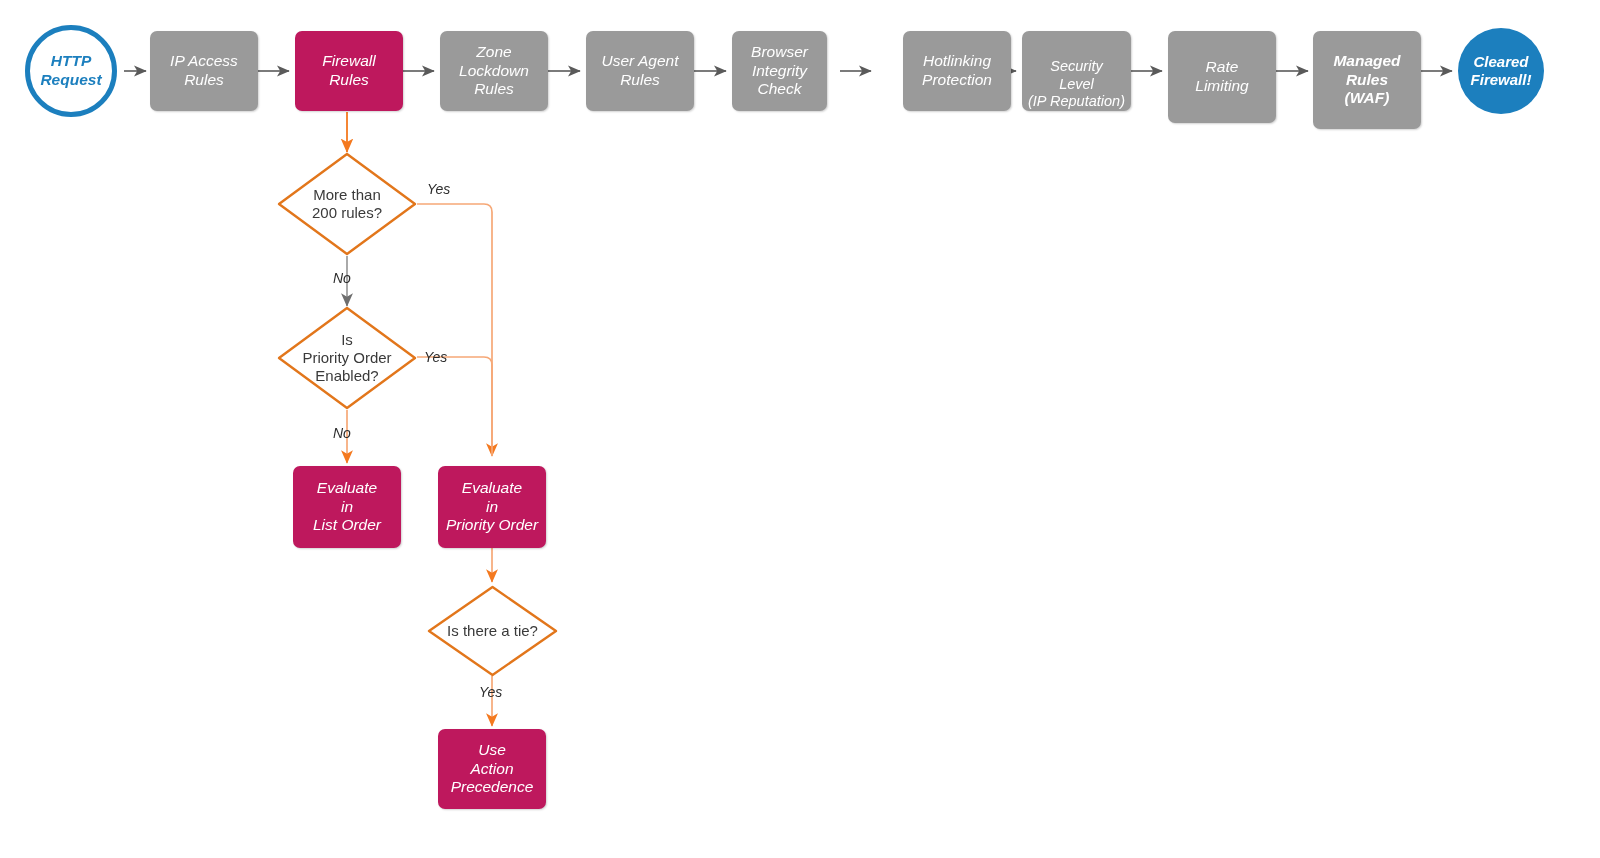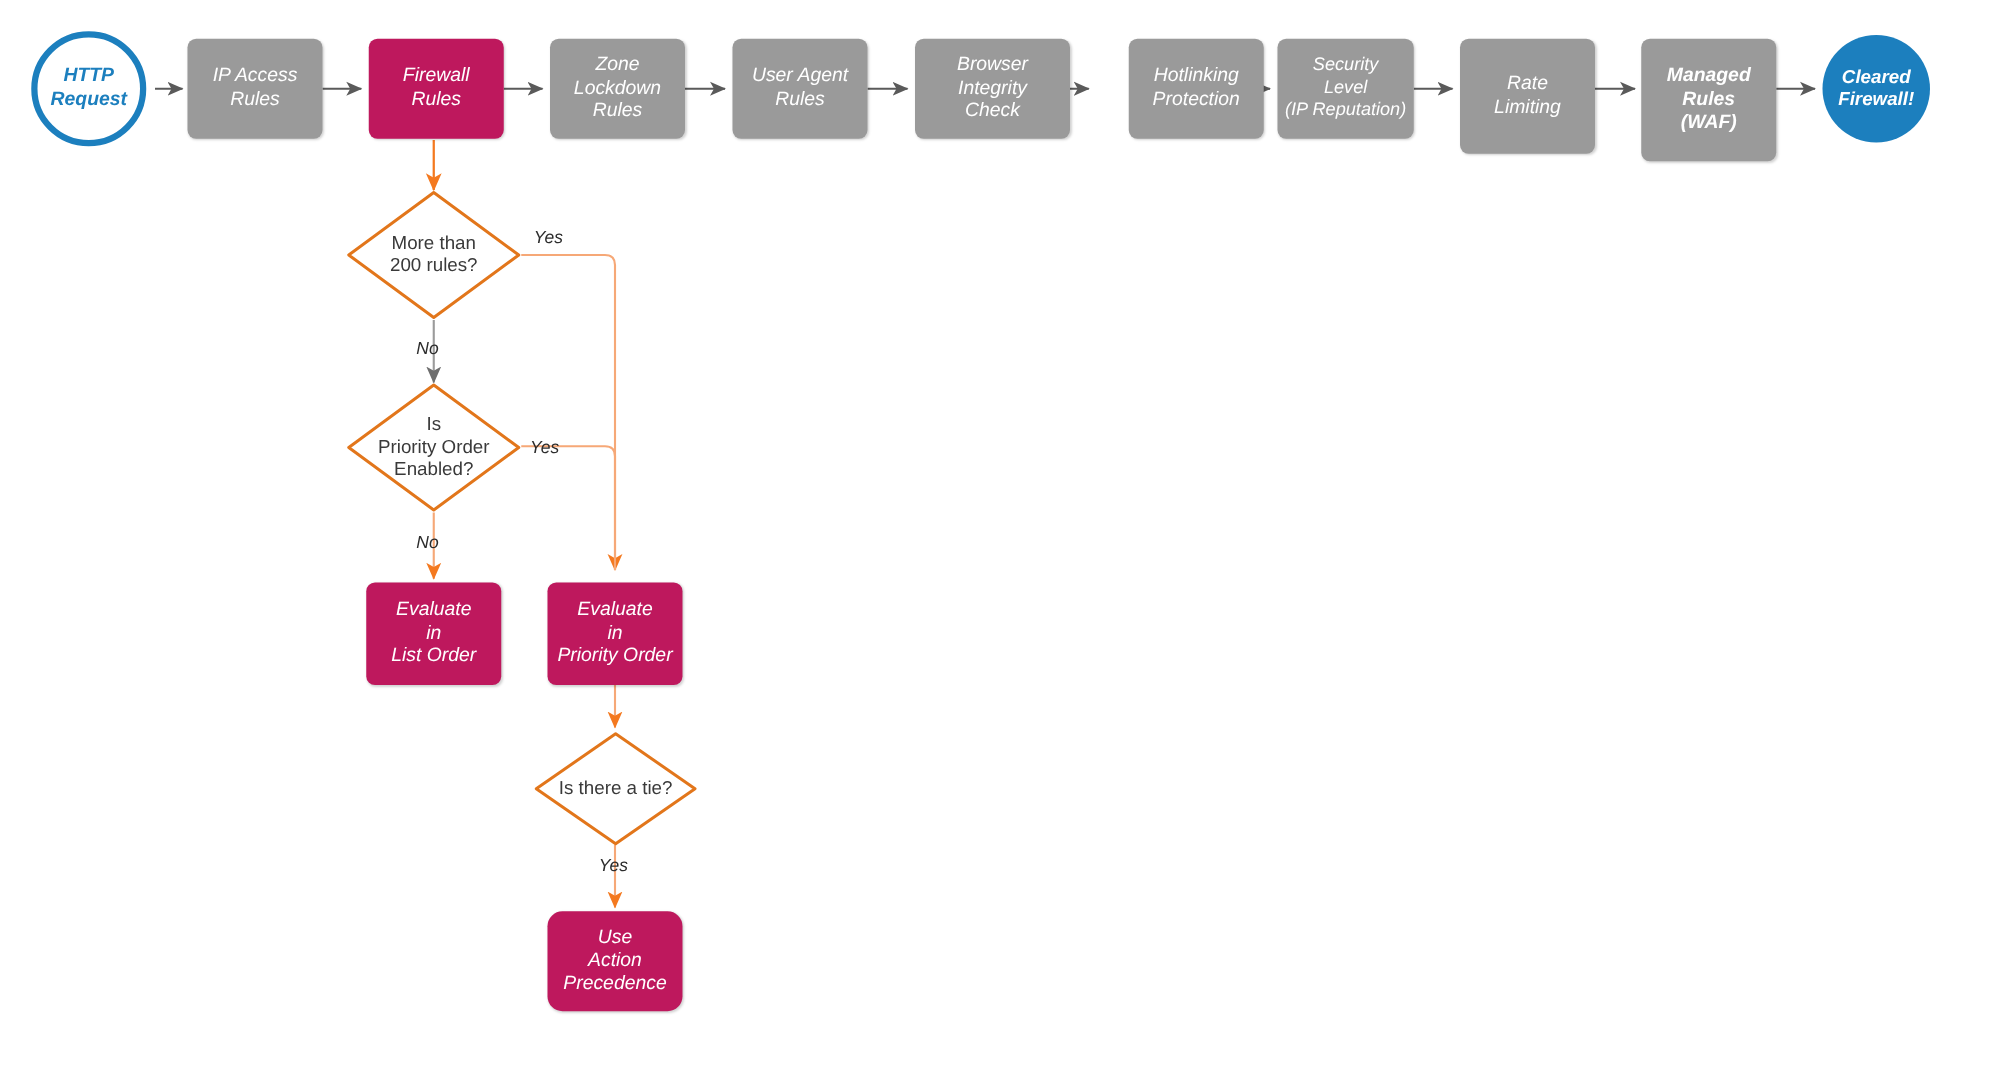--- a/index.html
+++ b/index.html
@@ -152,32 +152,32 @@
     <span>Zone
 Lockdown
 Rules</span>
   </div>
 
   <div class="node node-process node-gray" style="left:586px; top:31px; width:108px; height:80px;">
     <span>User Agent
 Rules</span>
   </div>
 
-  <div class="node node-process node-gray" style="left:732px; top:31px; width:124px; height:80px;">
+  <div class="node node-process node-gray" style="left:732px; top:31px; width:95px; height:80px;">
     <span>Browser
 Integrity
 Check</span>
   </div>
 
   <div class="node node-process node-gray" style="left:877px; top:31px; width:108px; height:80px;margin-left:26px;">
     <span>Hotlinking
 Protection</span>
   </div>
 
-  <div class="node node-process node-gray" style="left:1022px; top:31px; width:109px; height:80px; font-size:14.5px;">
+  <div class="node node-process node-gray" style="left:1022px; top:31px; width:109px; height:80px; font-size:14.5px;align-items:flex-end;">
     <span>Security
 Level
 (IP Reputation)</span>
   </div>
 
   <div class="node node-process node-gray" style="left:1168px; top:31px; width:108px; height:92px;">
     <span>Rate
 Limiting</span>
   </div>
 
@@ -241,19 +241,19 @@
     <svg class="diamond-shape" viewBox="0 0 131 92" preserveAspectRatio="none">
       <polygon points="65.5,2 129,46 65.5,90 2,46" fill="#ffffff" stroke="#e2761b" stroke-width="2.4" stroke-linejoin="round"></polygon>
     </svg>
     <span class="decision-text">Is there a tie?</span>
   </div>
 
   <div class="edge-label" style="left:479px; top:684px;">
     <span>Yes</span>
   </div>
 
-  <div class="node node-process node-orange" style="left:438px; top:729px; width:108px; height:80px;border-radius:12px;">
+  <div class="node node-process node-orange" style="left:438px; top:729px; width:108px; height:80px;">
     <span>Use
 Action
 Precedence</span>
   </div>
 
 </div>
 
 </body></html>

